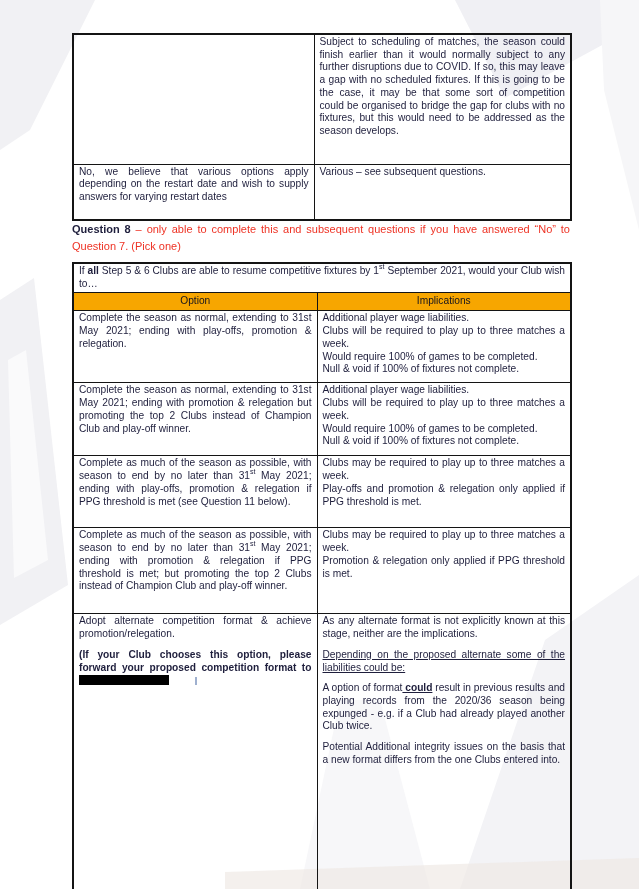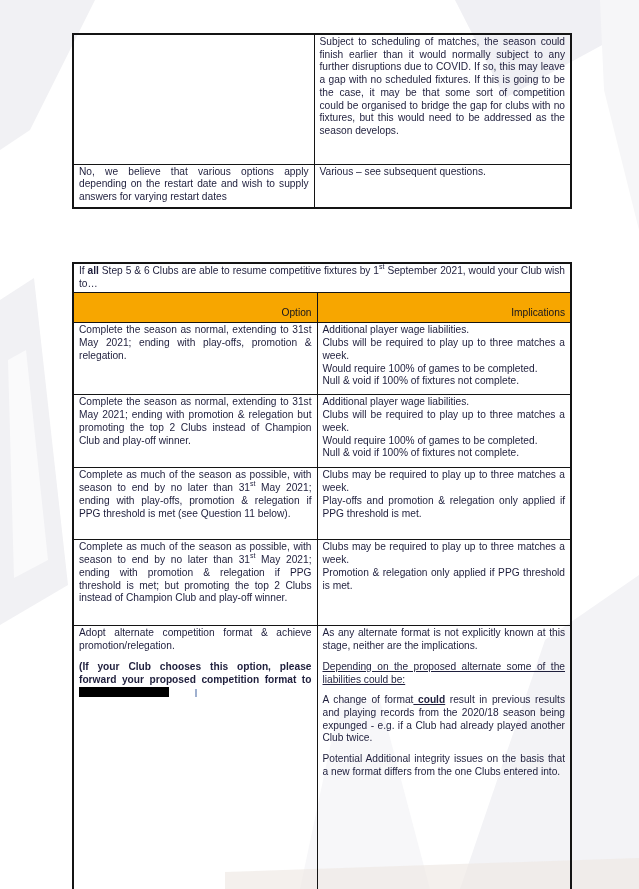--- a/index.html
+++ b/index.html
@@ -12,29 +12,29 @@
   table{border-collapse:collapse;position:absolute;left:72px;table-layout:fixed;background:transparent;}
   .q7{top:33px;width:498px;border:2px solid #141414;}
   .q8{top:262px;width:498px;border:2px solid #141414;}
   td{
     border:1px solid #141414;vertical-align:top;padding:1px 5px 2px 5px;
     font-size:10.2px;line-height:12.7px;text-align:justify;color:var(--ink,#1e1e3c);
     overflow:hidden;
   }
   .q7 col.c1{width:241px}.q7 col.c2{width:257px}
   .q8 col.c1{width:244px}.q8 col.c2{width:254px}
-  .q7 tr.r1{height:130px}.q7 tr.r2{height:44px}
+  .q7 tr.r1{height:130px}.q7 tr.r2{height:56px}
   .q8 tr.hdr{height:27px}
   .q8 tr.cols{height:16px}
   .q8 tr.r1{height:72px}.q8 tr.r2{height:73px}.q8 tr.r3{height:72px}
   .q8 tr.r4{height:86px}.q8 tr.r5{height:281px}
 
   .q8 tr.cols td{
-    background:var(--orange,#f7a600);height:16px;padding:12px 5px 1px 5px;
-    color:#14141e;text-align:right;line-height:15px;
+    background:var(--orange,#f7a600);height:16px;padding:0 5px 1px 5px;
+    color:#14141e;text-align:center;line-height:15px;
   }
   td p{margin:0;}
   td.spaced p + p{margin-top:8px;}
 
   .b{font-weight:bold;}
   .u{text-decoration:underline;}
   .red{color:var(--red,#ee3224);}
   sup{font-size:7px;line-height:0;position:relative;top:-0.5px;vertical-align:super;}
 
   .redact{display:inline-block;width:90px;height:9.5px;background:#000;vertical-align:middle;margin-bottom:1px;}
@@ -77,20 +77,21 @@
           <td>
             <p><span>No, we believe that various options apply depending on the restart date and wish to supply answers for varying restart dates</span></p>
           </td>
           <td>
             <p><span>Various – see subsequent questions.</span></p>
           </td>
         </tr>
       </tbody>
   </table>
 
+  <p class="q8-heading"><span class="b">Question 8 </span><span class="red">– only able to complete this and subsequent questions if you have answered “No” to Question 7. (Pick one)</span></p>
 
   <table class="q8">
     <colgroup>
         <col class="c1">
         <col class="c2">
       </colgroup>
     <tbody id="q8-body">
         <tr class="hdr">
           <td colspan="2"><span>If </span><span class="b">all</span><span> Step 5 &amp; 6 Clubs are able to resume competitive fixtures by 1</span><sup>st</sup><span> September 2021, would your Club wish to…</span></td>
         </tr>
@@ -139,20 +140,20 @@
           </td>
         </tr>
         <tr class="r5">
           <td class="spaced">
             <p><span>Adopt alternate competition format &amp; achieve promotion/relegation.</span></p>
             <p><span class="b">(If your Club chooses this option, please forward your proposed competition format to </span><span class="redact"></span><span class="stray-mark"></span></p>
           </td>
           <td class="spaced">
             <p><span>As any alternate format is not explicitly known at this stage, neither are the implications.</span></p>
             <p><span class="u">Depending on the proposed alternate some of the liabilities could be:</span></p>
-            <p><span>A change of format</span><span class="b u"> could</span><span> result in previous results and playing records from the 2020/18 season being expunged - e.g. if a Club had already played another Club twice.</span></p>
+            <p><span>A option of format</span><span class="b u"> could</span><span> result in previous results and playing records from the 2020/36 season being expunged - e.g. if a Club had already played another Club twice.</span></p>
             <p><span>Potential Additional integrity issues on the basis that a new format differs from the one Clubs entered into.</span></p>
           </td>
         </tr>
       </tbody>
   </table>
 
 </div>
 
 </body></html>

